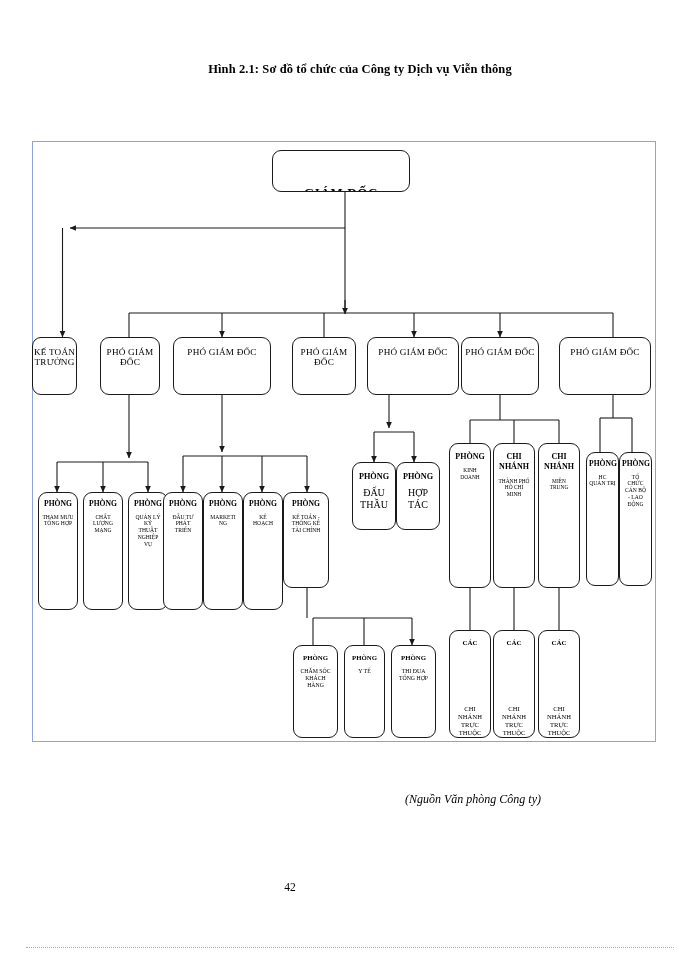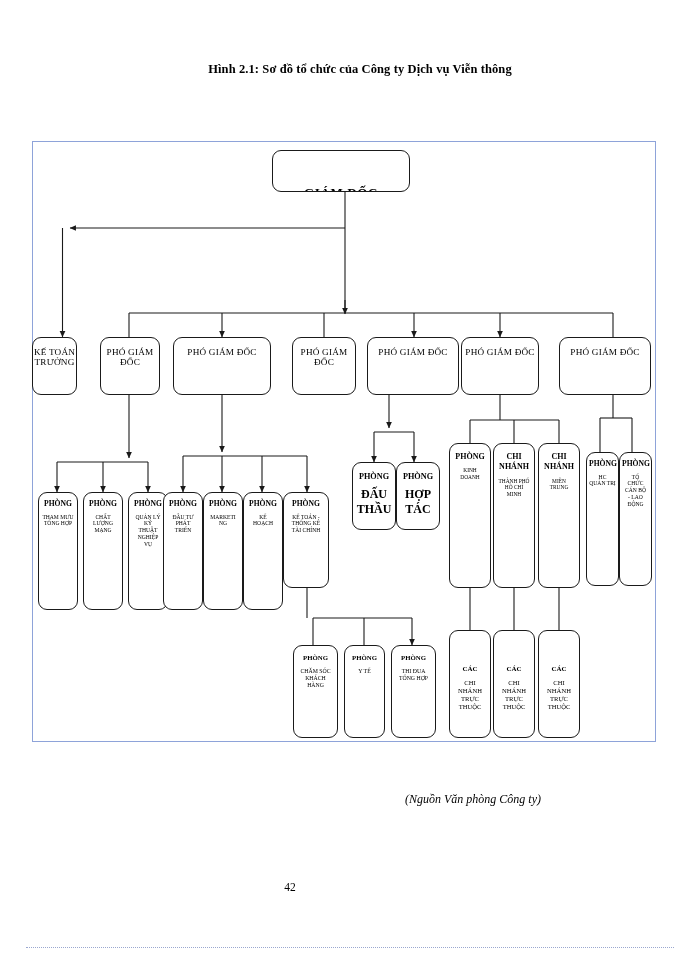--- a/index.html
+++ b/index.html
@@ -106,29 +106,29 @@
   .n-exec .head { font-size: 9.2px; font-weight: normal; letter-spacing: .2px; }
 
   
   .n-dept { justify-content: flex-start; padding: 7px 2px 0 2px; }
   .n-dept .head { font-size: 7.6px; margin-bottom: 5px; }
   .n-dept .sub { font-size: 5.6px; }
 
   
   .n-mid { justify-content: flex-start; padding: 9px 2px 0 2px; }
   .n-mid .head { font-size: 8.2px; margin-bottom: 6px; }
-  .n-mid .sub { font-size: 12px; font-weight: bold; }
+  .n-mid .sub { font-size: 10px; font-weight: normal; }
 
   
   .n-branch { justify-content: flex-start; padding: 8px 2px 0 2px; }
   .n-branch .head { font-size: 8px; margin-bottom: 5px; line-height: 1.3; }
   .n-branch .sub { font-size: 5.4px; }
 
   
-  .n-sub { justify-content: center; padding: 9px 2px 0 2px; }
+  .n-sub { justify-content: space-between; padding: 9px 2px 0 2px; }
   .n-sub .head { font-size: 7px; margin-bottom: 6px; }
   .n-sub .sub { font-size: 6.6px; }
 
   
   .n-svc { justify-content: flex-start; padding: 8px 3px 0 3px; }
   .n-svc .head { font-size: 6.8px; margin-bottom: 6px; }
   .n-svc .sub { font-size: 5.8px; }
 </style>
 </head>
 <body>

